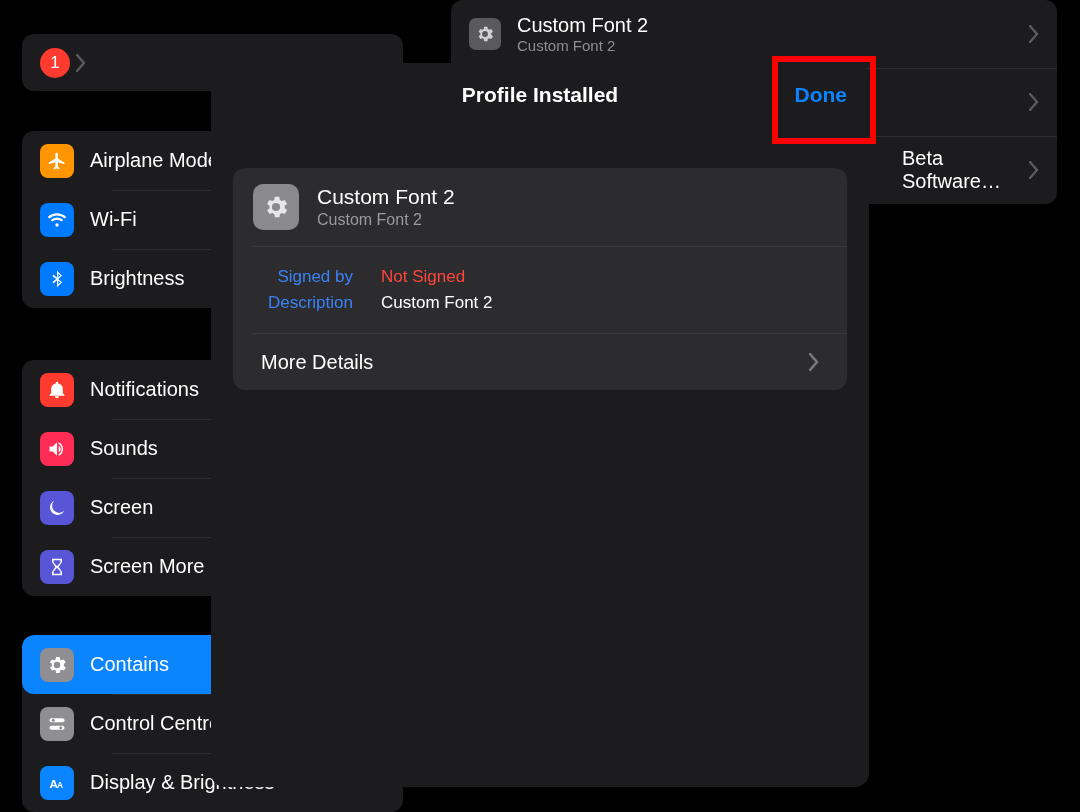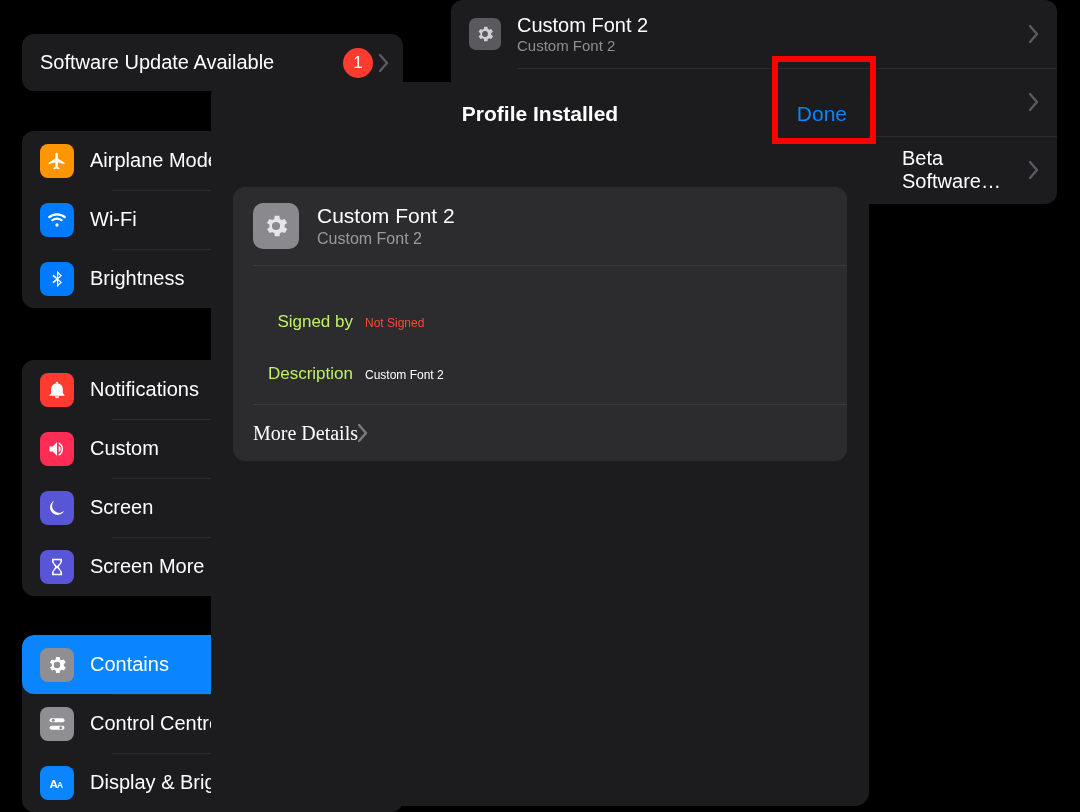--- a/index.html
+++ b/index.html
@@ -147,21 +147,21 @@
       justify-content: center;
     }
     .rrow .rtitle { font-size: 20px; color: #fff; line-height: 1.2; }
     .rrow .rsub { font-size: 15px; color: #8e8e93; line-height: 1.2; }
     .rrow .rsingle { font-size: 20px; color: #fff; }
 
     
     .sheet {
       position: absolute;
       left: 211px;
-      top: 82px;
+      top: 63px;
       width: 658px;
       height: 724px;
       background: #1c1c1e;
       border-radius: 14px;
       overflow: hidden;
     }
     .sheet-header {
       position: relative;
       height: 63px;
       display: flex;
@@ -172,21 +172,21 @@
       font-size: 21px;
       font-weight: 600;
       color: #fff;
     }
     .sheet-done {
       position: absolute;
       right: 22px;
       top: 50%;
       transform: translateY(-50%);
       font-size: 21px;
-      font-weight: 400;
+      font-weight: 700;
       color: #0a84ff;
       background: none;
       border: none;
       cursor: pointer;
     }
 
     .card {
       margin: 42px 22px 0 22px;
       background: #2c2c2e;
       border-radius: 12px;
@@ -223,38 +223,36 @@
     }
     .meta-row {
       display: flex;
       align-items: baseline;
       margin: 6px 0;
     }
     .meta-key {
       width: 100px;
       text-align: right;
       font-size: 17px;
-      color: #bef264;
-      margin-right: 12px;
+      color: #3b82f6;
+      margin-right: 28px;
       flex-shrink: 0;
     }
     .meta-val {
-      font-size: 12px;
-      color: #fff;
-      margin-top: 30px;
+      font-size: 17px;
+      color: #fff;
     }
     .meta-val.danger { color: #ff453a; }
 
     .more-row {
       display: flex;
       align-items: center;
-      justify-content: flex-start;
-      padding: 0 20px;
+      justify-content: space-between;
+      padding: 0 28px;
       height: 56px;
-      font-family: Liberation Serif, serif;
     }
     .more-label { font-size: 20px; color: #fff; }
 
     
     .highlight-box {
       position: absolute;
       border: 6px solid #f00;
       pointer-events: none;
     }
 
@@ -268,21 +266,20 @@
     .ic-blue2  { background: #0a84ff; }
 
     svg { display: block; }
   </style>
 </head>
 <body>
 
 <div class="sidebar">
 
   <div class="banner">
-    <span class="banner-text">Software Update Available</span>
     <span class="badge">1</span>
     <span class="chevron">
       <svg width="10" height="18" viewBox="0 0 10 18">
           <path d="M1 1l7 8-7 8" stroke="#5a5a5e" stroke-width="2.5" fill="none" stroke-linecap="round" stroke-linejoin="round"></path>
         </svg>
     </span>
   </div>
 
   <div class="group">
     <div class="row">
@@ -319,21 +316,21 @@
           </svg>
       </span>
       <span class="label">Notifications</span>
     </div>
     <div class="row">
       <span class="icon ic-pink">
         <svg width="20" height="20" viewBox="0 0 24 24">
             <path fill="#fff" d="M3 9v6h4l5 5V4L7 9H3zm13.5 3a4.5 4.5 0 0 0-2.5-4v8a4.5 4.5 0 0 0 2.5-4zm-2.5-8.2v2.1a7 7 0 0 1 0 12.2v2.1a9 9 0 0 0 0-16.4z"></path>
           </svg>
       </span>
-      <span class="label">Custom</span>
+      <span class="label">Sounds</span>
     </div>
     <div class="row">
       <span class="icon ic-indigo">
         <svg width="20" height="20" viewBox="0 0 24 24">
             <path fill="#fff" d="M20.7 15.4A9 9 0 1 1 8.6 3.3a7 7 0 1 0 12.1 12.1z"></path>
           </svg>
       </span>
       <span class="label">Screen</span>
     </div>
     <div class="row">

